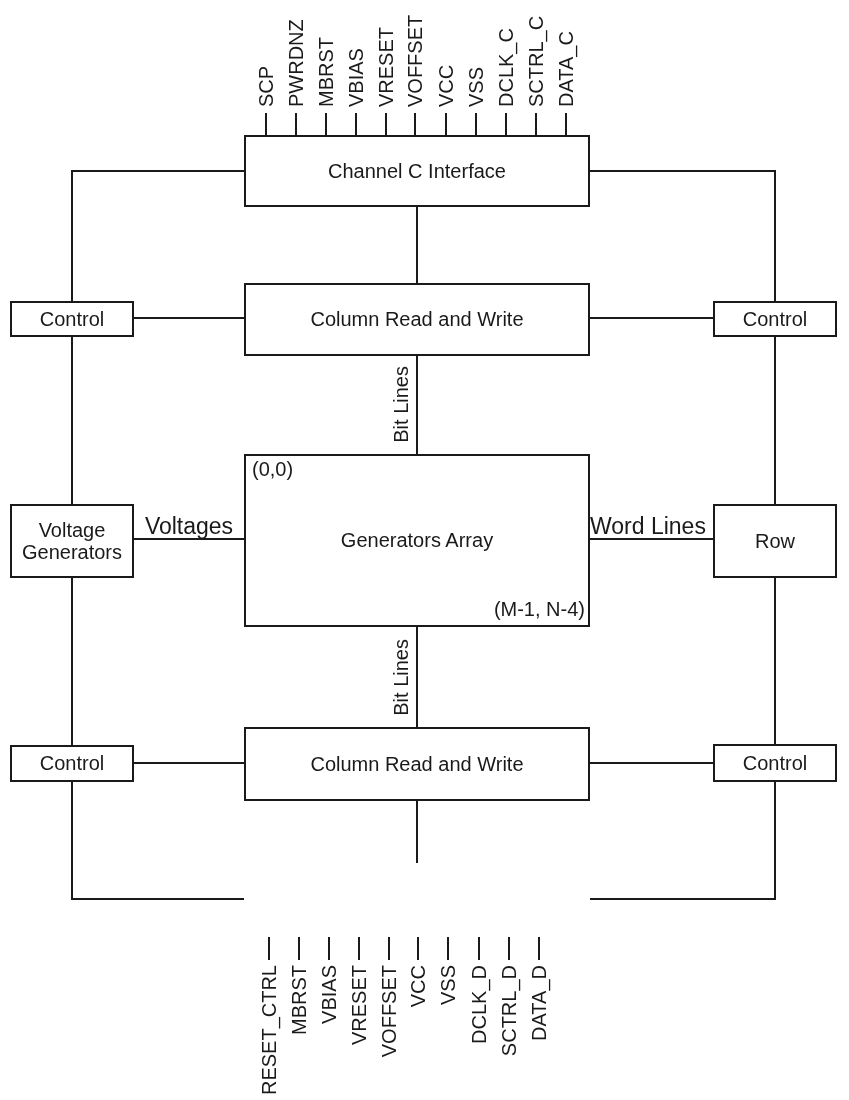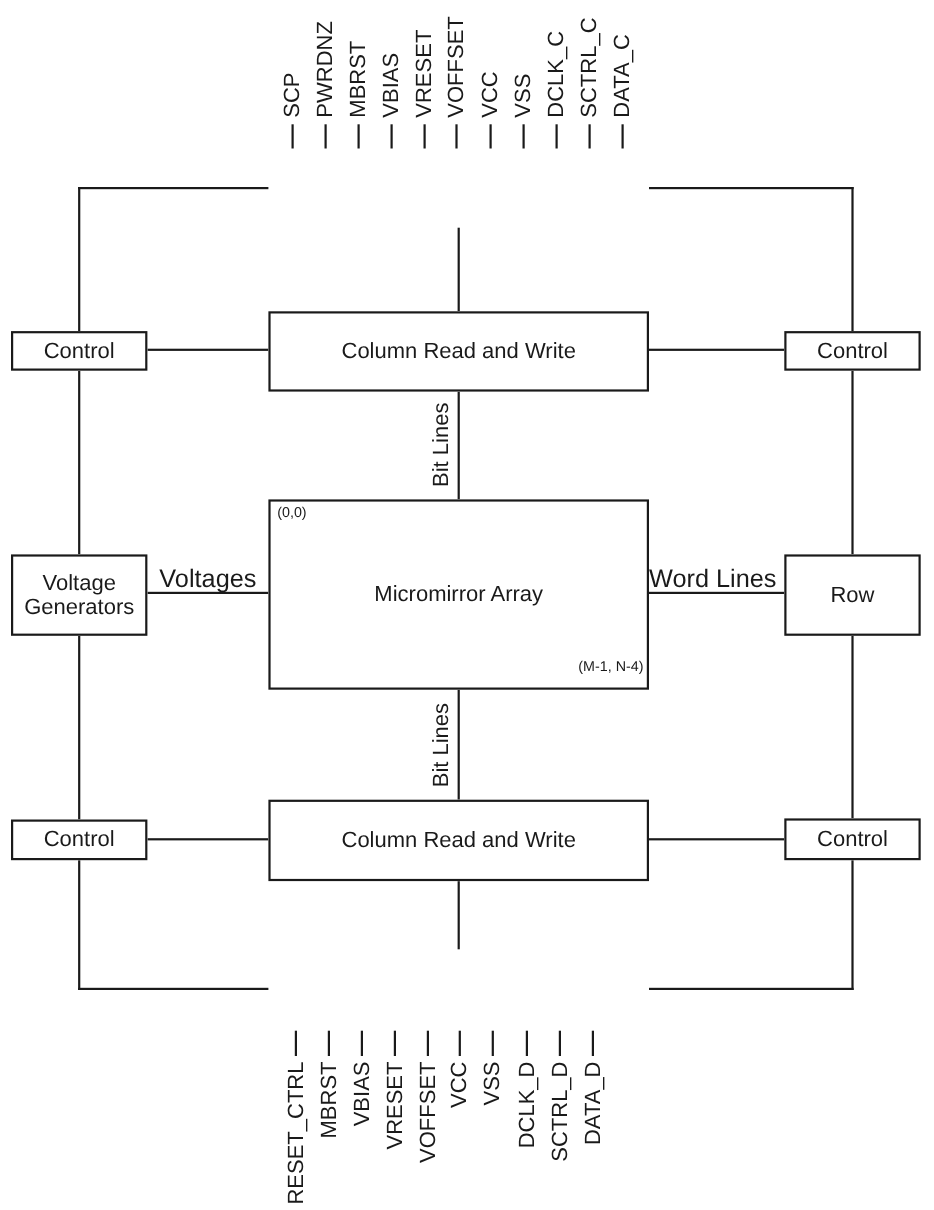--- a/index.html
+++ b/index.html
@@ -8,21 +8,21 @@
   .box{position:absolute;box-sizing:border-box;border:2px solid #1a1a1a;background:#ffffff;
     display:flex;align-items:center;justify-content:center;text-align:center;
     font-size:20px;line-height:1.12;}
   .hline{position:absolute;height:2px;background:#1a1a1a;}
   .vline{position:absolute;width:2px;background:#1a1a1a;}
   .tick{position:absolute;width:2px;background:#1a1a1a;}
   .pin{position:absolute;writing-mode:vertical-rl;transform:rotate(180deg);
     font-size:20px;line-height:22px;white-space:nowrap;}
   .pin.top{transform:translateY(-100%) rotate(180deg);}
   .edge-label{position:absolute;font-size:23px;text-align:center;white-space:nowrap;}
-  .corner-label{position:absolute;font-size:13px;white-space:nowrap;}
+  .corner-label{position:absolute;font-size:20px;white-space:nowrap;}
   .vtext{position:absolute;writing-mode:vertical-rl;transform:rotate(180deg);
     font-size:20px;line-height:22px;white-space:nowrap;}
 </style>
 </head>
 <body>
 
 <div class="diagram">
 
   <div class="vline" style="left:416px;top:207px;height:76px"></div>
   <div class="vline" style="left:416px;top:356px;height:98px"></div>
@@ -89,24 +89,25 @@
   <div class="pin" style="left:288px;top:965px">MBRST</div>
   <div class="pin" style="left:318px;top:965px">VBIAS</div>
   <div class="pin" style="left:348px;top:965px">VRESET</div>
   <div class="pin" style="left:378px;top:965px">VOFFSET</div>
   <div class="pin" style="left:407px;top:965px">VCC</div>
   <div class="pin" style="left:437px;top:965px">VSS</div>
   <div class="pin" style="left:468px;top:965px">DCLK_D</div>
   <div class="pin" style="left:498px;top:965px">SCTRL_D</div>
   <div class="pin" style="left:528px;top:965px">DATA_D</div>
 
+  <div class="box" style="left:244px;top:135px;width:346px;height:72px">Channel C Interface</div>
 
   <div class="box" style="left:244px;top:283px;width:346px;height:73px">Column Read and Write</div>
 
-  <div class="box" style="left:244px;top:454px;width:346px;height:173px">Micromirror Array</div>
+  <div class="box" style="left:244px;top:454px;width:346px;height:173px">Generators Array</div>
 
   <div class="box" style="left:244px;top:727px;width:346px;height:74px">Column Read and Write</div>
 
 
   <div class="box" style="left:10px;top:301px;width:124px;height:36px">Control</div>
   <div class="box" style="left:713px;top:301px;width:124px;height:36px">Control</div>
 
   <div class="box" style="left:10px;top:504px;width:124px;height:74px">Voltage Generators</div>
   <div class="box" style="left:713px;top:504px;width:124px;height:74px">Row</div>
 

